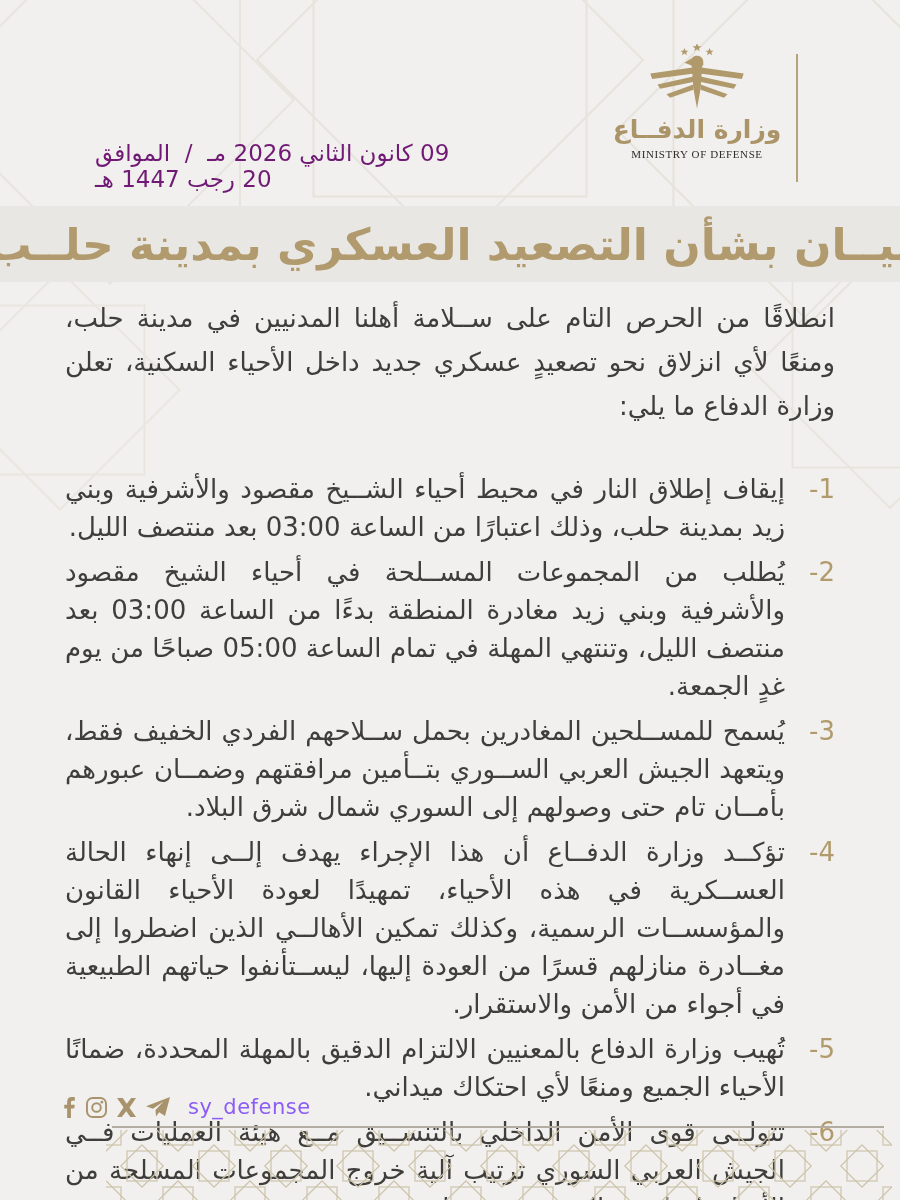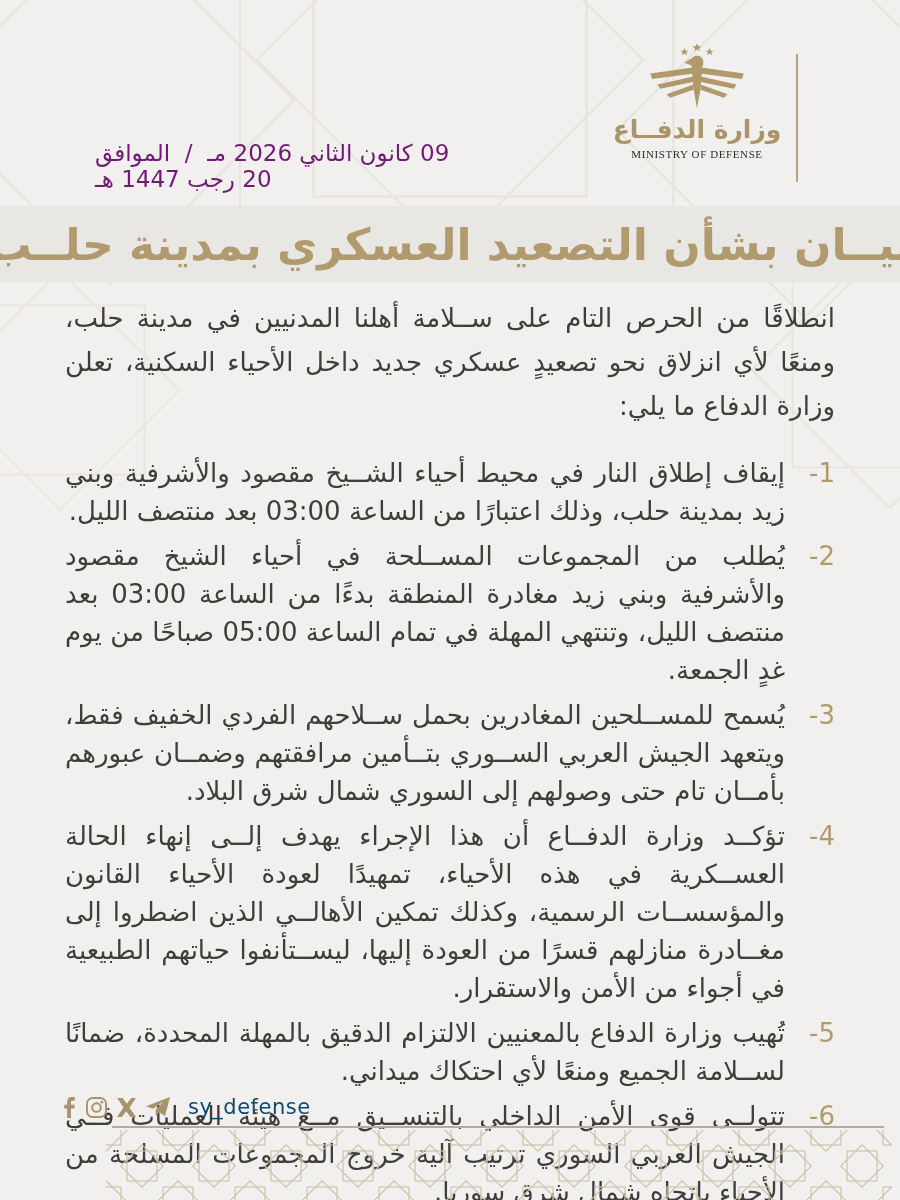--- a/index.html
+++ b/index.html
@@ -23,30 +23,30 @@
 
   
   .banner { position:absolute; top:206px; left:0; width:900px; height:76px;
             background:#e9e7e3; display:flex; align-items:center; justify-content:center; }
   .banner-title { font-size:44px; font-weight:bold; color:#b19b6e;
                   direction:rtl; white-space:nowrap; }
 
   
   .content { position:absolute; top:296px; left:65px; width:770px;
              direction:rtl; color:#3f3e3b; }
-  .intro { font-size:26px; line-height:44px; text-align:justify; margin:0 0 26px 0; }
+  .intro { font-size:26px; line-height:44px; text-align:justify; margin:0 0 42px 0; }
   .item { display:flex; margin-bottom:7px; }
   .item-num { flex:0 0 50px; width:50px; font-size:26px; line-height:38px; color:#b19b6d; }
   .item-text { flex:1; font-size:26px; line-height:38px; text-align:justify; }
 
   
   .footer-social { position:absolute; top:1095px; left:64px; display:flex;
                    align-items:center; gap:10px; }
   .social-icon { display:flex; align-items:center; }
-  .handle { font-size:21px; color:#0c4a6e; margin-left:8px; letter-spacing:0.5px; }
+  .handle { font-size:21px; color:#8b5cf6; margin-left:8px; letter-spacing:0.5px; }
   .footer-line { position:absolute; top:1126px; left:112px; right:16px; height:2px; background:#b3aca1; }
   .pattern-band { position:absolute; top:1130px; left:106px; right:8px; height:70px; }
 </style>
 </head>
 <body>
 
 <div class="page">
 
   <svg class="bgstar" style="left:-90px;top:-100px" width="400" height="400" viewBox="0 0 400 400">
     <g stroke="#e7e4de" fill="none" stroke-width="2">
@@ -123,21 +123,21 @@
     <div class="item">
       <span class="item-num">3-</span>
       <div class="item-text">يُسمح للمســلحين المغادرين بحمل ســلاحهم الفردي الخفيف فقط، ويتعهد الجيش العربي الســوري بتــأمين مرافقتهم وضمــان عبورهم بأمــان تام حتى وصولهم إلى السوري شمال شرق البلاد.</div>
     </div>
     <div class="item">
       <span class="item-num">4-</span>
       <div class="item-text">تؤكــد وزارة الدفــاع أن هذا الإجراء يهدف إلــى إنهاء الحالة العســكرية في هذه الأحياء، تمهيدًا لعودة الأحياء القانون والمؤسســات الرسمية، وكذلك تمكين الأهالــي الذين اضطروا إلى مغــادرة منازلهم قسرًا من العودة إليها، ليســتأنفوا حياتهم الطبيعية في أجواء من الأمن والاستقرار.</div>
     </div>
     <div class="item">
       <span class="item-num">5-</span>
-      <div class="item-text">تُهيب وزارة الدفاع بالمعنيين الالتزام الدقيق بالمهلة المحددة، ضمانًا لســلامة الجميع ومنعًا لأي احتكاك ميداني.</div>
+      <div class="item-text">تُهيب وزارة الدفاع بالمعنيين الالتزام الدقيق بالمهلة المحددة، ضمانًا الأحياء الجميع ومنعًا لأي احتكاك ميداني.</div>
     </div>
     <div class="item">
       <span class="item-num">6-</span>
       <div class="item-text">تتولــى قوى الأمن الداخلي بالتنســيق مــع هيئة العمليات فــي الجيش العربي السوري ترتيب آلية خروج المجموعات المسلحة من الأحياء باتجاه شمال شرق سوريا.</div>
     </div>
   </div>
 
   <div class="footer-social">
     <span class="social-icon">
       <svg width="12" height="21" viewBox="0 0 12 22">

